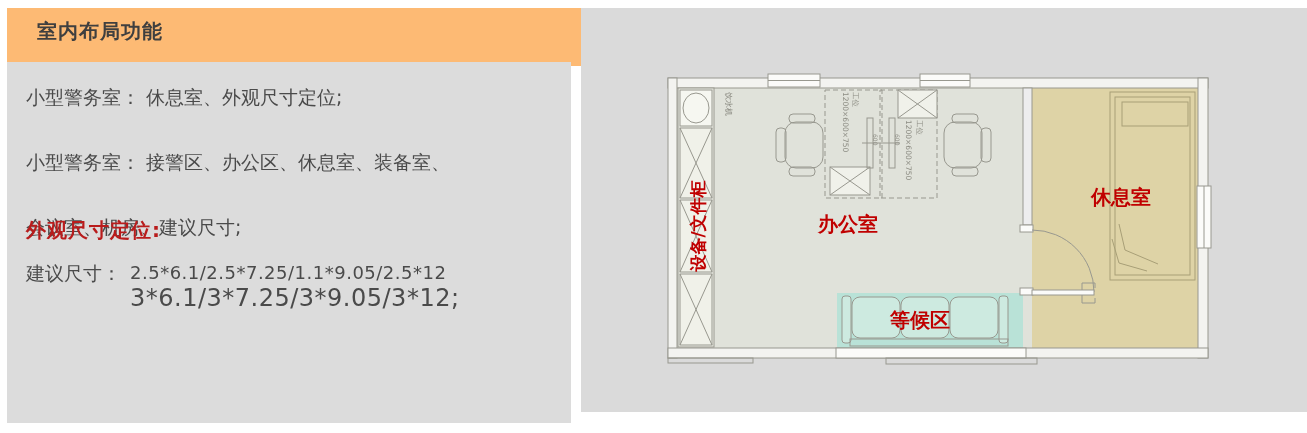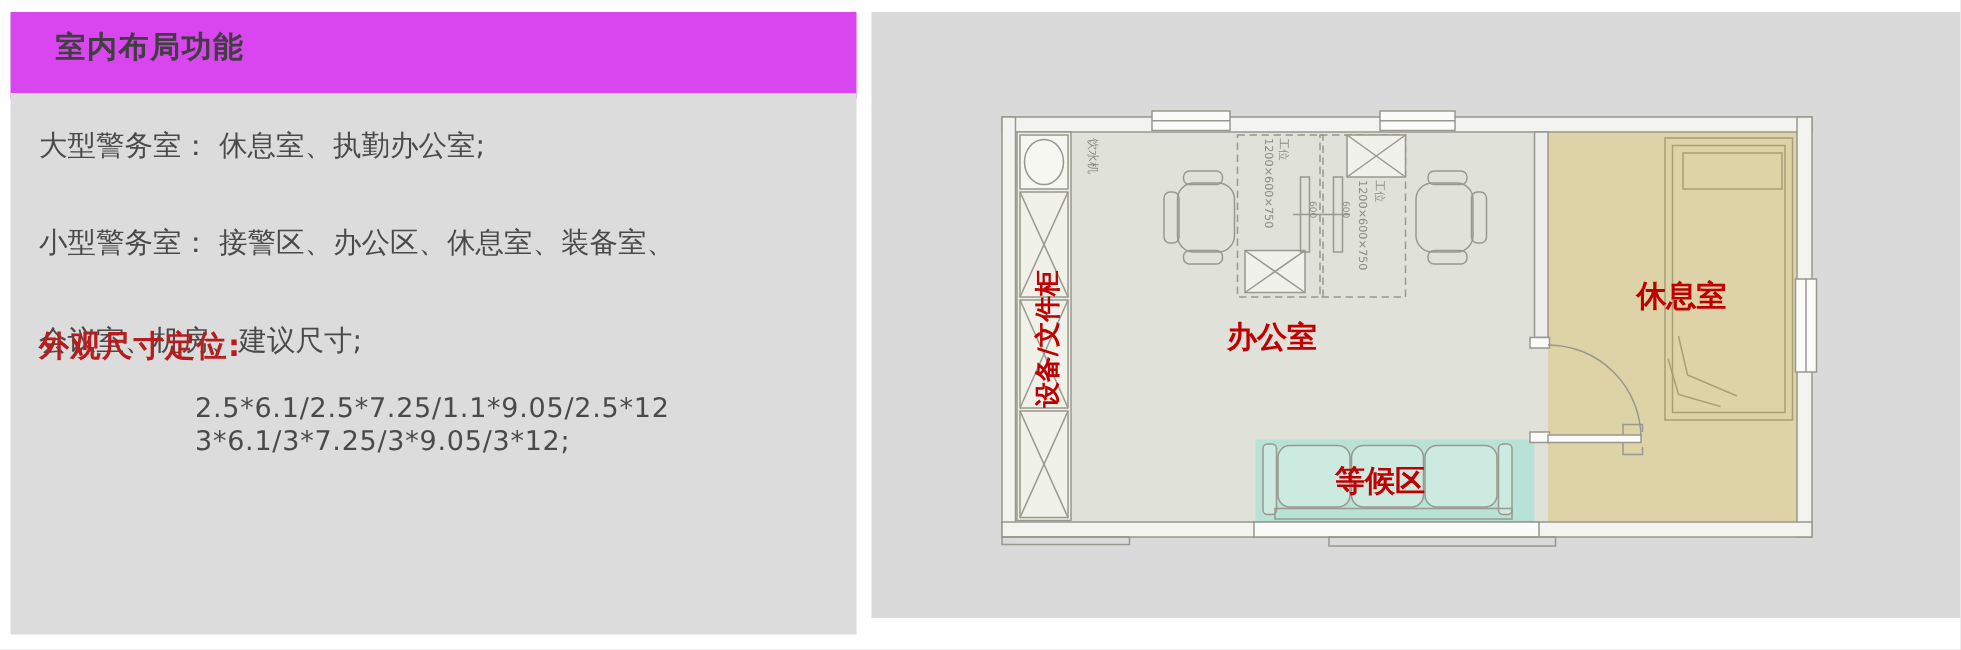--- a/index.html
+++ b/index.html
@@ -2,56 +2,58 @@
 <html><head>
 <meta charset="utf-8">
 <style>
   html,body{margin:0;padding:0;}
   body{
     width:1307px;height:433px;position:relative;background:#ffffff;
     font-family:"DejaVu Sans",sans-serif;overflow:hidden;
   }
   .title-box{
     position:absolute;left:7px;top:8px;width:564px;height:58px;
-    background:#d946ef;
+    background:#fdba74;
+    padding-left:18px;
   }
   .title-box .title{
     position:absolute;left:30px;top:0;line-height:46px;
     font-size:20px;font-weight:bold;color:#3f3f3f;letter-spacing:1px;
   }
   .body-box{
     position:absolute;left:7px;top:62px;width:564px;height:361px;
     background:#dcdcdc;color:#4a4a4a;
   }
   .body-box .blk{position:absolute;left:19px;white-space:pre;}
   .lines{top:19px;font-size:19px;line-height:32.6px;}
   .size-heading{top:155px;font-size:20px;font-weight:bold;color:#b91c1c;letter-spacing:1px;}
   .size-label{top:199px;font-size:19px;}
   .dims1{left:123px !important;top:200px;font-size:18px;letter-spacing:.5px;}
-  .dims2{left:123px !important;top:222px;font-size:18px;letter-spacing:.5px;}
+  .dims2{left:123px !important;top:222px;font-size:24px;letter-spacing:.5px;}
   .note{top:266px;font-size:19px;}
   .plan-panel{
     position:absolute;left:581px;top:8px;width:726px;height:404px;
     background:#dadada;
   }
   svg text{font-family:"DejaVu Sans",sans-serif;}
   .red-label{font-weight:bold;}
 </style>
 </head>
 <body>
 
 <div class="title-box">
   <span class="title">室内布局功能</span>
 </div>
 
 <div class="body-box">
-  <div class="blk lines"><span>大型警务室： 休息室、执勤办公室;</span><br>
+  <div class="blk lines"><span>小型警务室： 休息室、外观尺寸定位;</span><br>
 <span>小型警务室： 接警区、办公区、休息室、装备室、</span><br>
 <span>会议室、机房、建议尺寸;</span></div>
   <div class="blk size-heading">外观尺寸定位:</div>
+  <div class="blk size-label">建议尺寸：</div>
   <div class="blk dims1">2.5*6.1/2.5*7.25/1.1*9.05/2.5*12</div>
   <div class="blk dims2">3*6.1/3*7.25/3*9.05/3*12;</div>
 </div>
 
 <div class="plan-panel">
 <svg width="726" height="404" viewBox="581 8 726 404">
 
   <rect x="677" y="88" width="521" height="260" fill="#e0e2da"></rect>
   <rect x="1032" y="88" width="166" height="260" fill="#ded3a6"></rect>
   <rect x="837" y="293" width="186" height="55" fill="#b9e2d7"></rect>

